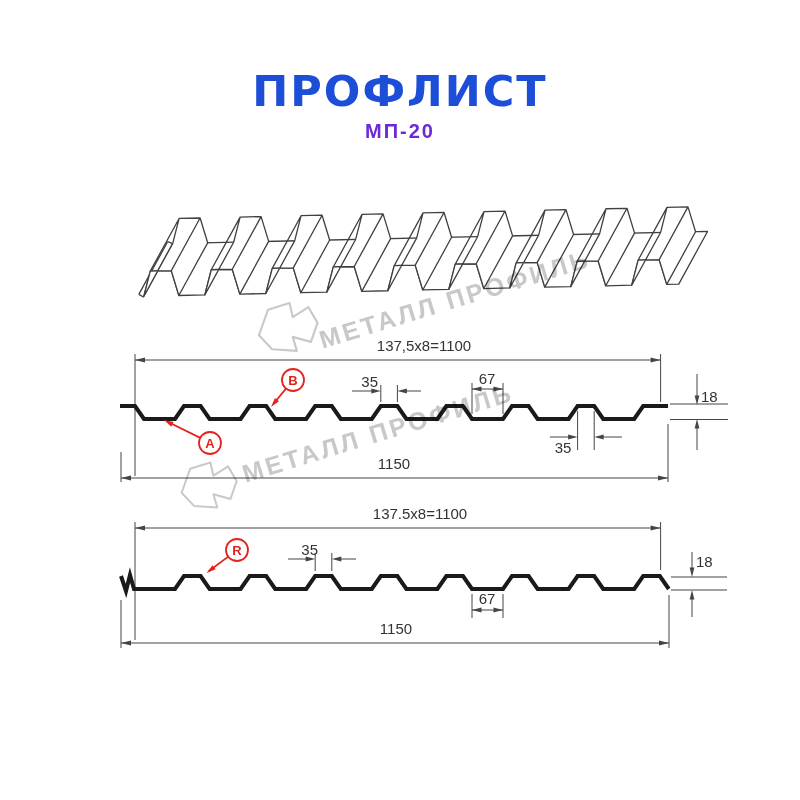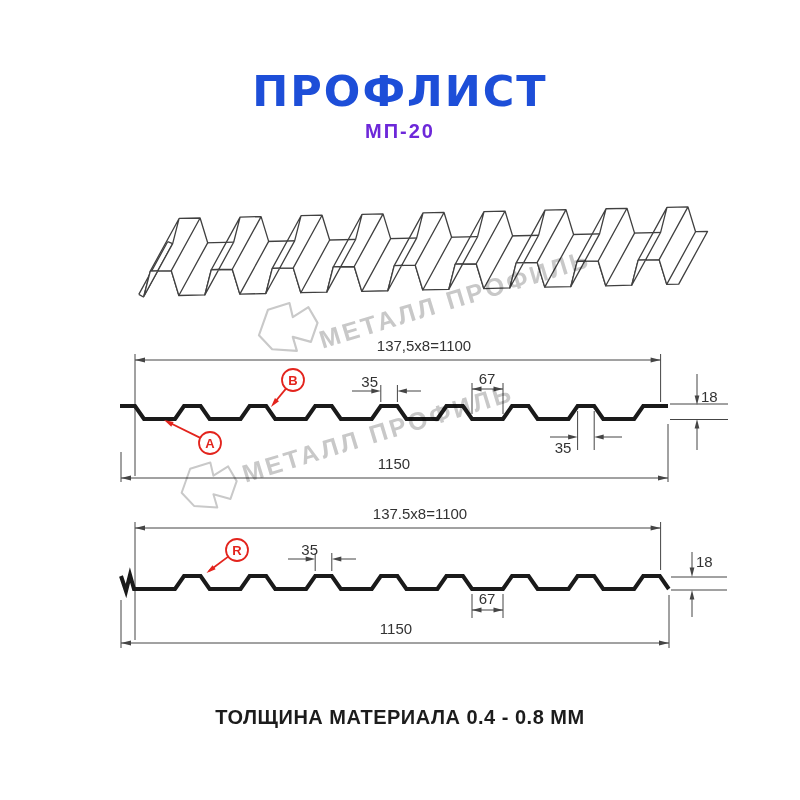--- a/index.html
+++ b/index.html
@@ -171,15 +171,14 @@
   </div>
   <div class="abs wm wm-text" style="left:320px;top:326px;">МЕТАЛЛ ПРОФИЛЬ</div>
 
   <div class="abs wm" style="left:177px;top:460px;">
     <svg width="62" height="50" viewBox="0 0 80 64">
       <path d="M6 42 L17 11 L43 3 L47 20 L66 8 L77 27 L69 50 L47 44 L52 61 L22 59 Z" fill="none" stroke="#c9c9c9" stroke-width="2.6" stroke-linejoin="round"></path>
     </svg>
   </div>
   <div class="abs wm wm-text" style="left:243px;top:460px;">МЕТАЛЛ ПРОФИЛЬ</div>
 
-  <div class="abs footer ctr" style="left:400px;top:706px;">ТОЛЩИНА МАТЕРИАЛА 0.4 - 0.8 ММ</div>
 
 </div>
 
 </body></html>

